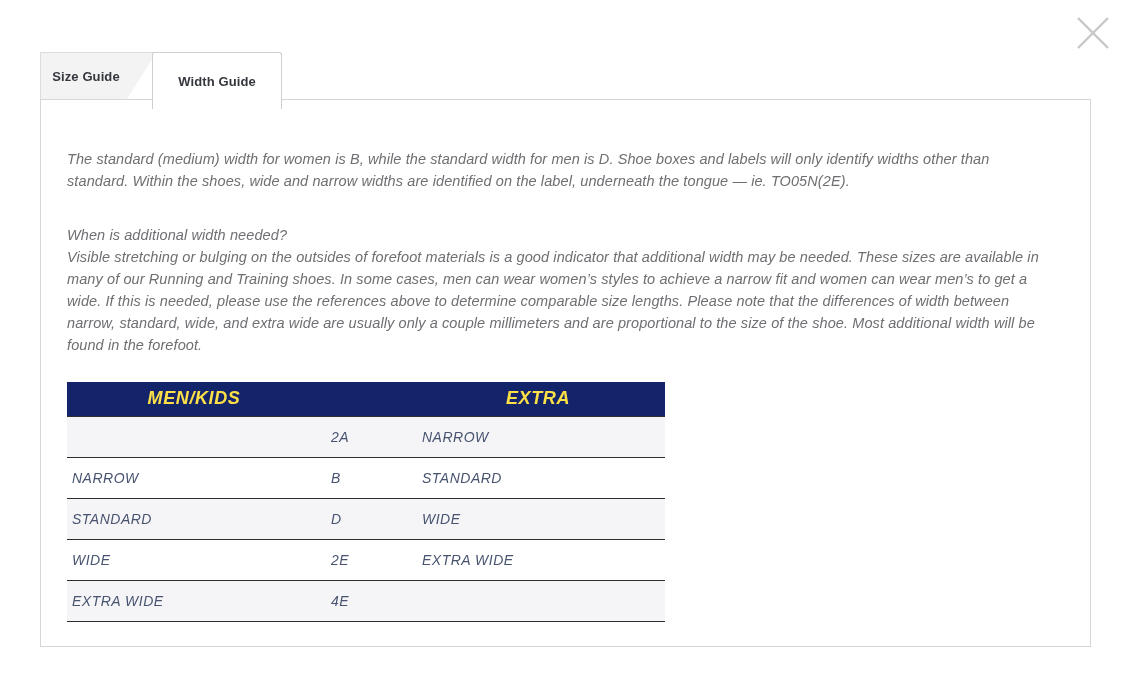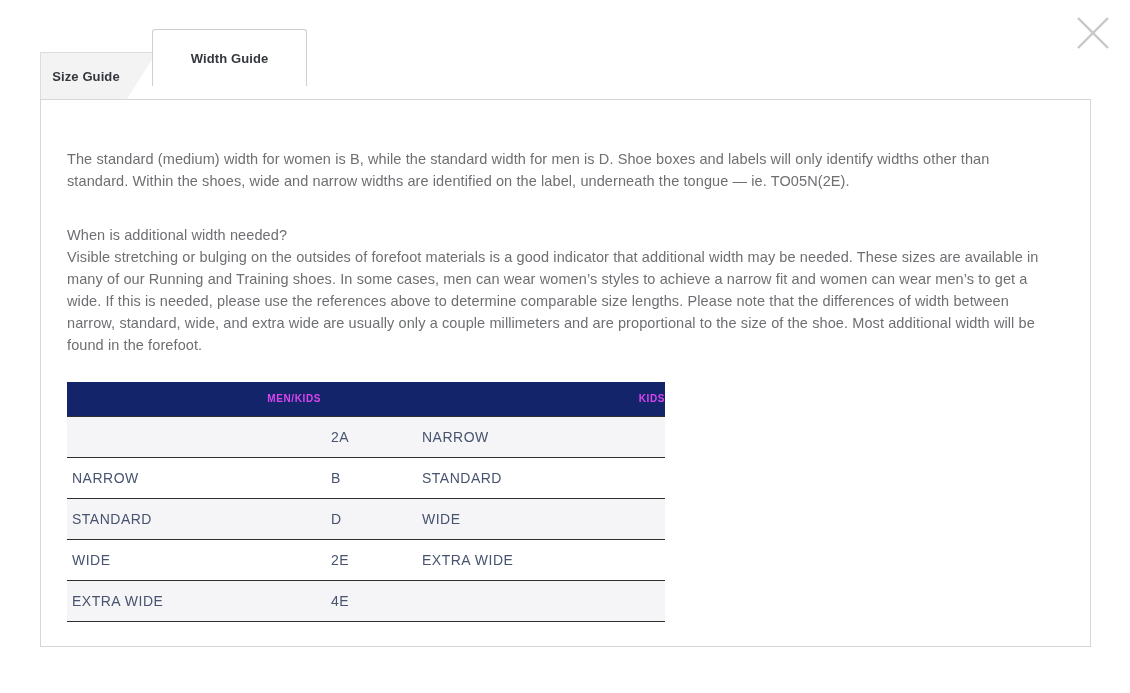--- a/index.html
+++ b/index.html
@@ -24,42 +24,42 @@
     align-items:center;justify-content:center;}
 
   
   .tab{position:absolute;display:flex;align-items:center;justify-content:center;
     font-size:13px;font-weight:700;color:var(--tab-text);cursor:pointer;letter-spacing:.1px;}
   .tab-inactive{left:40px;top:52px;width:117px;height:47px;
     background:var(--inactive-tab-bg);
     border-top:1px solid #dcdcdc;border-left:1px solid #dcdcdc;
     clip-path:polygon(0 0,100% 0,calc(100% - 30px) 100%,0 100%);
     padding-right:26px;z-index:1;}
-  .tab-active{left:152px;top:29px;width:155px;height:57px;
+  .tab-active{left:152px;top:52px;width:130px;height:57px;
     background:#ffffff;border:1px solid #cfcfcf;border-bottom:none;
     border-radius:3px 3px 0 0;z-index:3;}
 
   
   .panel{position:absolute;left:40px;top:99px;width:1051px;height:548px;
     background:#fff;border:1px solid var(--panel-border);z-index:2;
-    padding:48px 26px 0 26px;}
+    padding:48px 26px 0 26px;font-style:italic;}
 
   .para{width:982px;font-size:14.5px;line-height:22px;color:var(--body-text);
     letter-spacing:.1px;}
   .para + .para{margin-top:32px;}
   .q-head{display:block;}
 
   
   table.width-table{margin-top:26px;width:598px;border-collapse:collapse;table-layout:fixed;}
   .width-table col.c1{width:254px;}
   .width-table col.c2{width:90px;}
   .width-table col.c3{width:254px;}
   .width-table thead tr{height:34px;background:var(--navy);}
-  .width-table thead th{color:#d946ef;font-size:10px;font-weight:700;
-    letter-spacing:.6px;text-align:right;}
+  .width-table thead th{color:#fde047;font-size:18px;font-weight:700;
+    letter-spacing:.6px;text-align:center;}
   .width-table thead tr{border-bottom:1px solid var(--row-line);}
   .width-table tbody tr{height:41px;border-bottom:1px solid var(--row-line);}
   .width-table tbody tr:nth-child(odd){background:var(--stripe);}
   .width-table tbody td{font-size:14px;color:var(--cell-text);
     letter-spacing:.5px;text-align:left;vertical-align:middle;}
   .width-table td.c1{padding-left:5px;}
   .width-table td.c2{padding-left:10px;}
   .width-table td.c3{padding-left:11px;}
 </style>
 </head>
@@ -95,21 +95,21 @@
     <table class="width-table">
       <colgroup>
           <col class="c1">
           <col class="c2">
           <col class="c3">
         </colgroup>
       <thead>
         <tr>
           <th>MEN/KIDS</th>
           <th></th>
-          <th>KIDS</th>
+          <th>EXTRA</th>
         </tr>
       </thead>
       <tbody>
         <tr>
           <td class="c1"></td>
           <td class="c2">2A</td>
           <td class="c3">NARROW</td>
         </tr>
         <tr>
           <td class="c1">NARROW</td>

